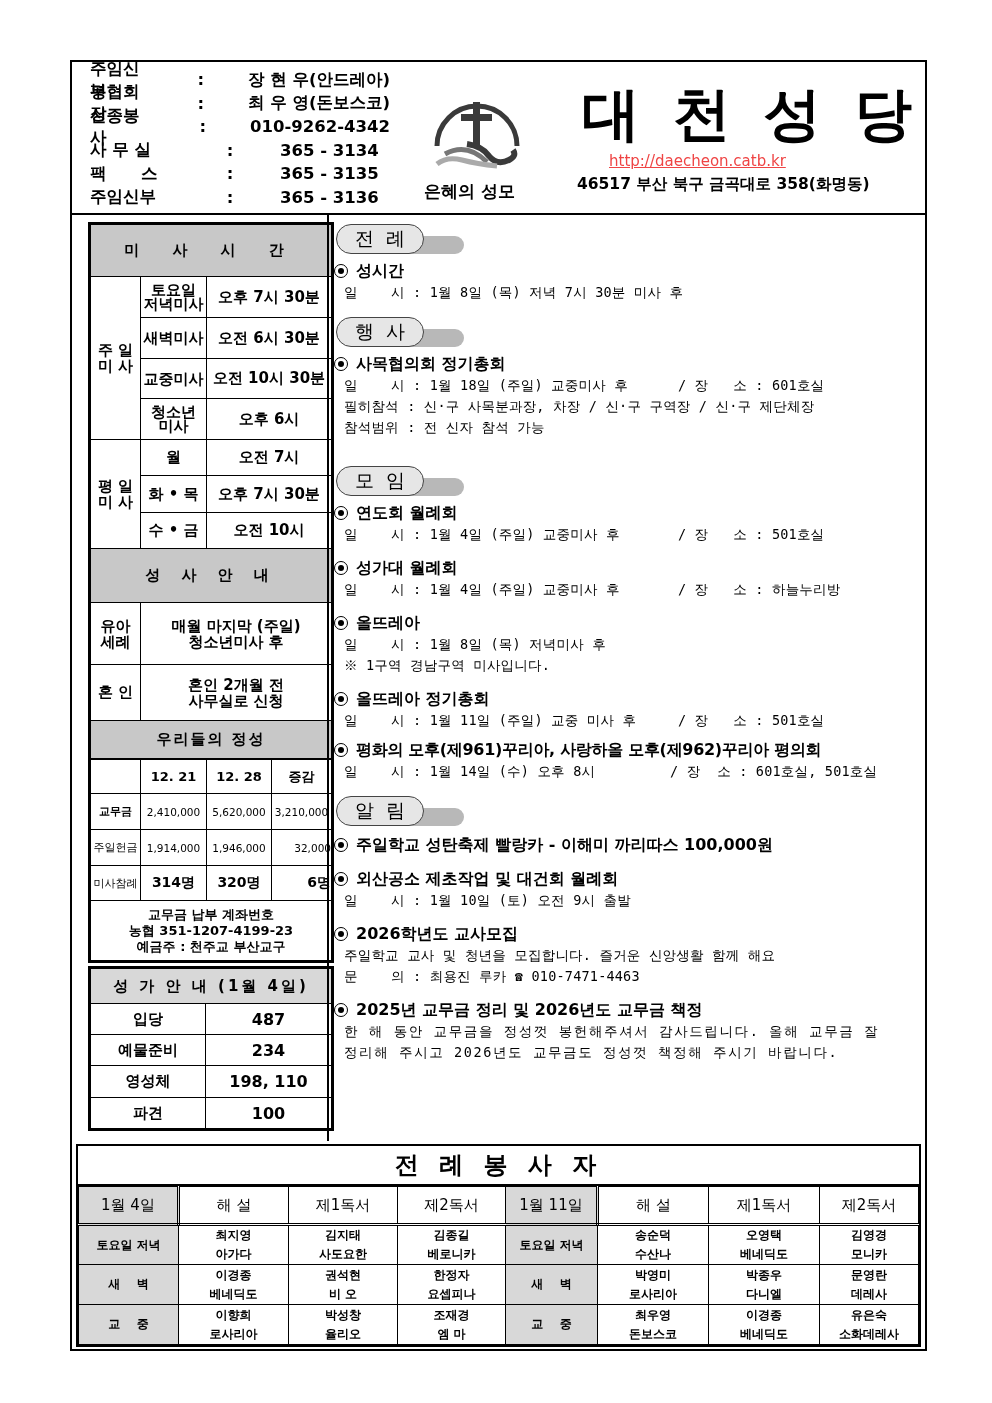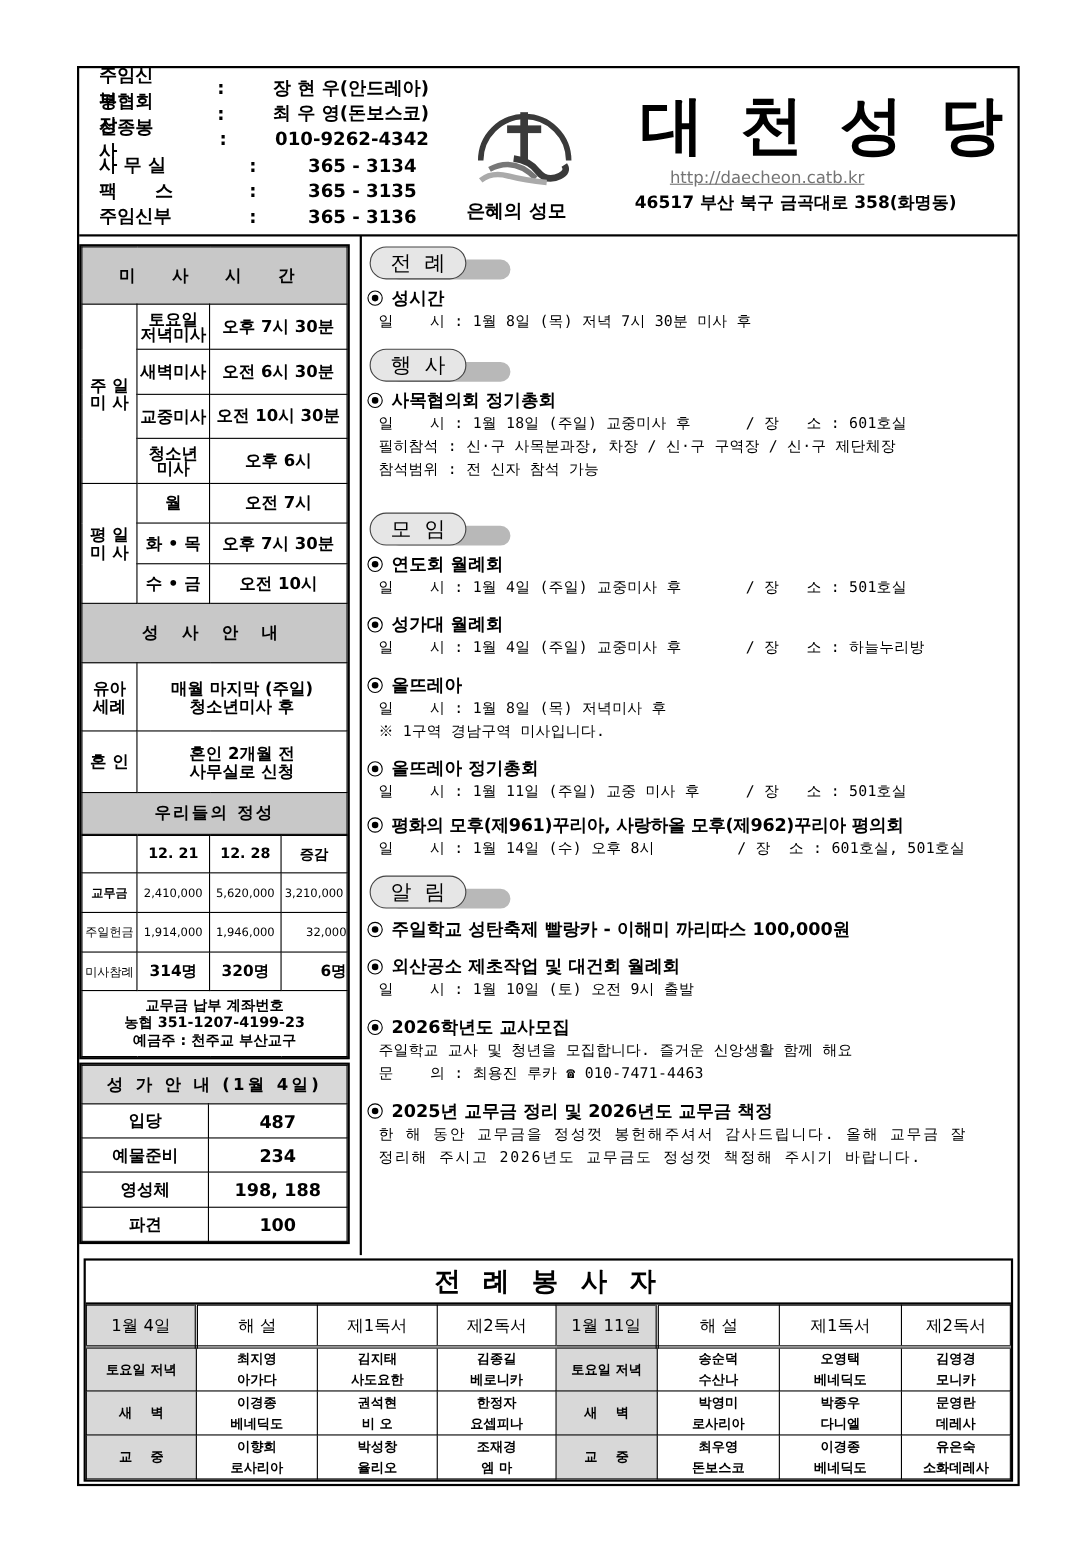--- a/index.html
+++ b/index.html
@@ -13,25 +13,25 @@
   .contacts { position: absolute; left: 18px; top: 6px; width: 300px; }
   .contact-row { display: flex; height: 23.5px; align-items: center; font-size: 16.5px; font-weight: bold; letter-spacing: 0px; gap: 40px; }
   .contact-label { width: 90px; display: flex; justify-content: space-between; }
   .contact-sep { width: 20px; text-align: center; }
   .contact-val { white-space: nowrap; }
 
   .logo { position: absolute; left: 355px; top: 22px; width: 100px; height: 90px; }
   .logo-caption { position: absolute; left: 352px; top: 118px; width: 120px; font-size: 17px; font-weight: bold; }
 
   .title { position: absolute; left: 510px; top: 20px; width: 330px; display: flex; justify-content: space-between; font-size: 58px; font-weight: bold; line-height: 64px; font-family: "DejaVu Sans", sans-serif; }
-  .url { position: absolute; left: 537px; top: 90px; font-size: 15px; color: #737373; text-decoration: underline; }
+  .url { position: absolute; left: 537px; top: 90px; font-size: 15px; color: #ef4444; text-decoration: underline; }
   .address { position: absolute; left: 505px; top: 112px; font-size: 15.5px; font-weight: bold; white-space: nowrap; }
 
   
-  .left { position: absolute; left: 0; top: 160px; width: 246px; }
+  .left { position: absolute; left: 16px; top: 160px; width: 246px; }
   .box { border: 2px solid #000; }
   table { border-collapse: collapse; width: 100%; }
   td { border: 1px solid #000; text-align: center; vertical-align: middle; font-weight: bold; }
   .hdr { background: #c8c8c8; font-size: 17px; letter-spacing: 2px; }
   .mass td { font-size: 15px; }
   .small2 { font-size: 13px; line-height: 14px; }
   .vert { font-size: 15px; line-height: 16px; }
 
   .off td { font-size: 13px; }
   .acct { text-align: center; font-size: 15.5px; font-weight: bold; line-height: 16px; padding: 4px 0; }
@@ -239,21 +239,21 @@
         <tr style="height:31px">
               <td style="width:115px;font-size:15px">입당</td>
               <td style="font-size:16px">487</td>
             </tr>
         <tr style="height:31px">
               <td style="font-size:15px">예물준비</td>
               <td style="font-size:16px">234</td>
             </tr>
         <tr style="height:32px">
               <td style="font-size:15px">영성체</td>
-              <td style="font-size:16px">198, 188</td>
+              <td style="font-size:16px">198, 110</td>
             </tr>
         <tr style="height:31px">
               <td style="font-size:15px">파견</td>
               <td style="font-size:16px">100</td>
             </tr>
       </tbody>
         </table>
     </div>
   </div>
 

